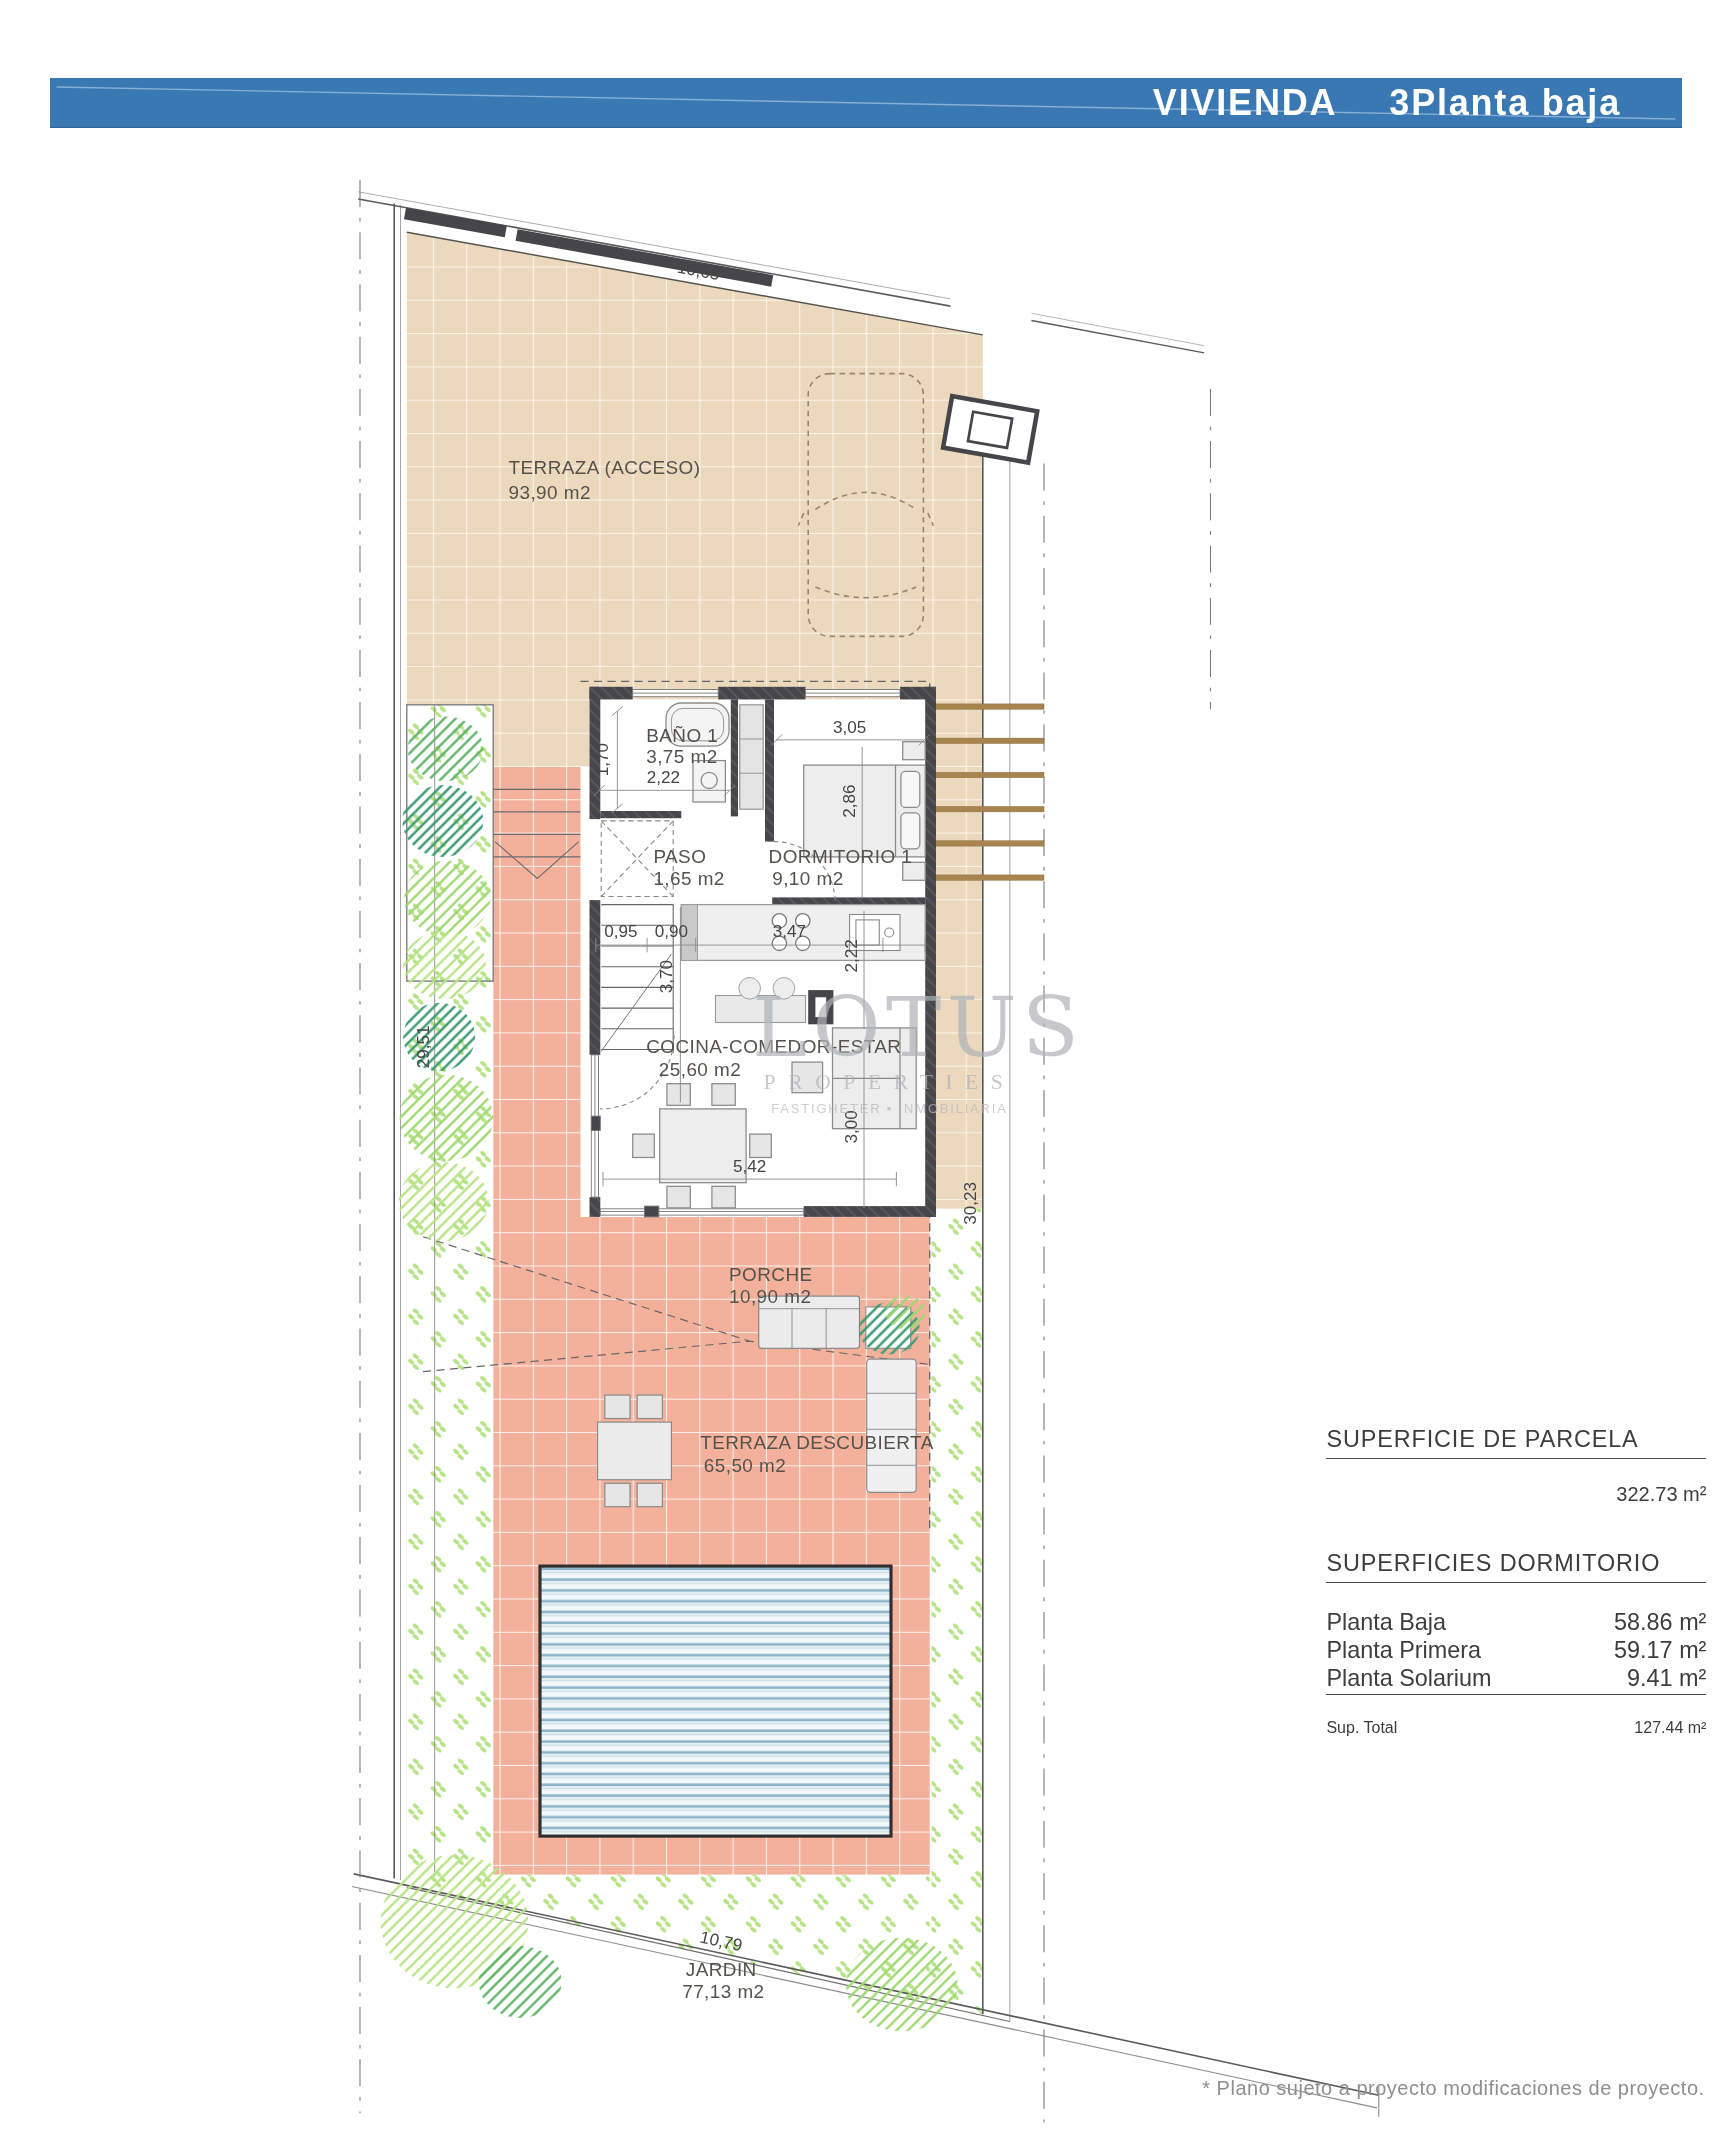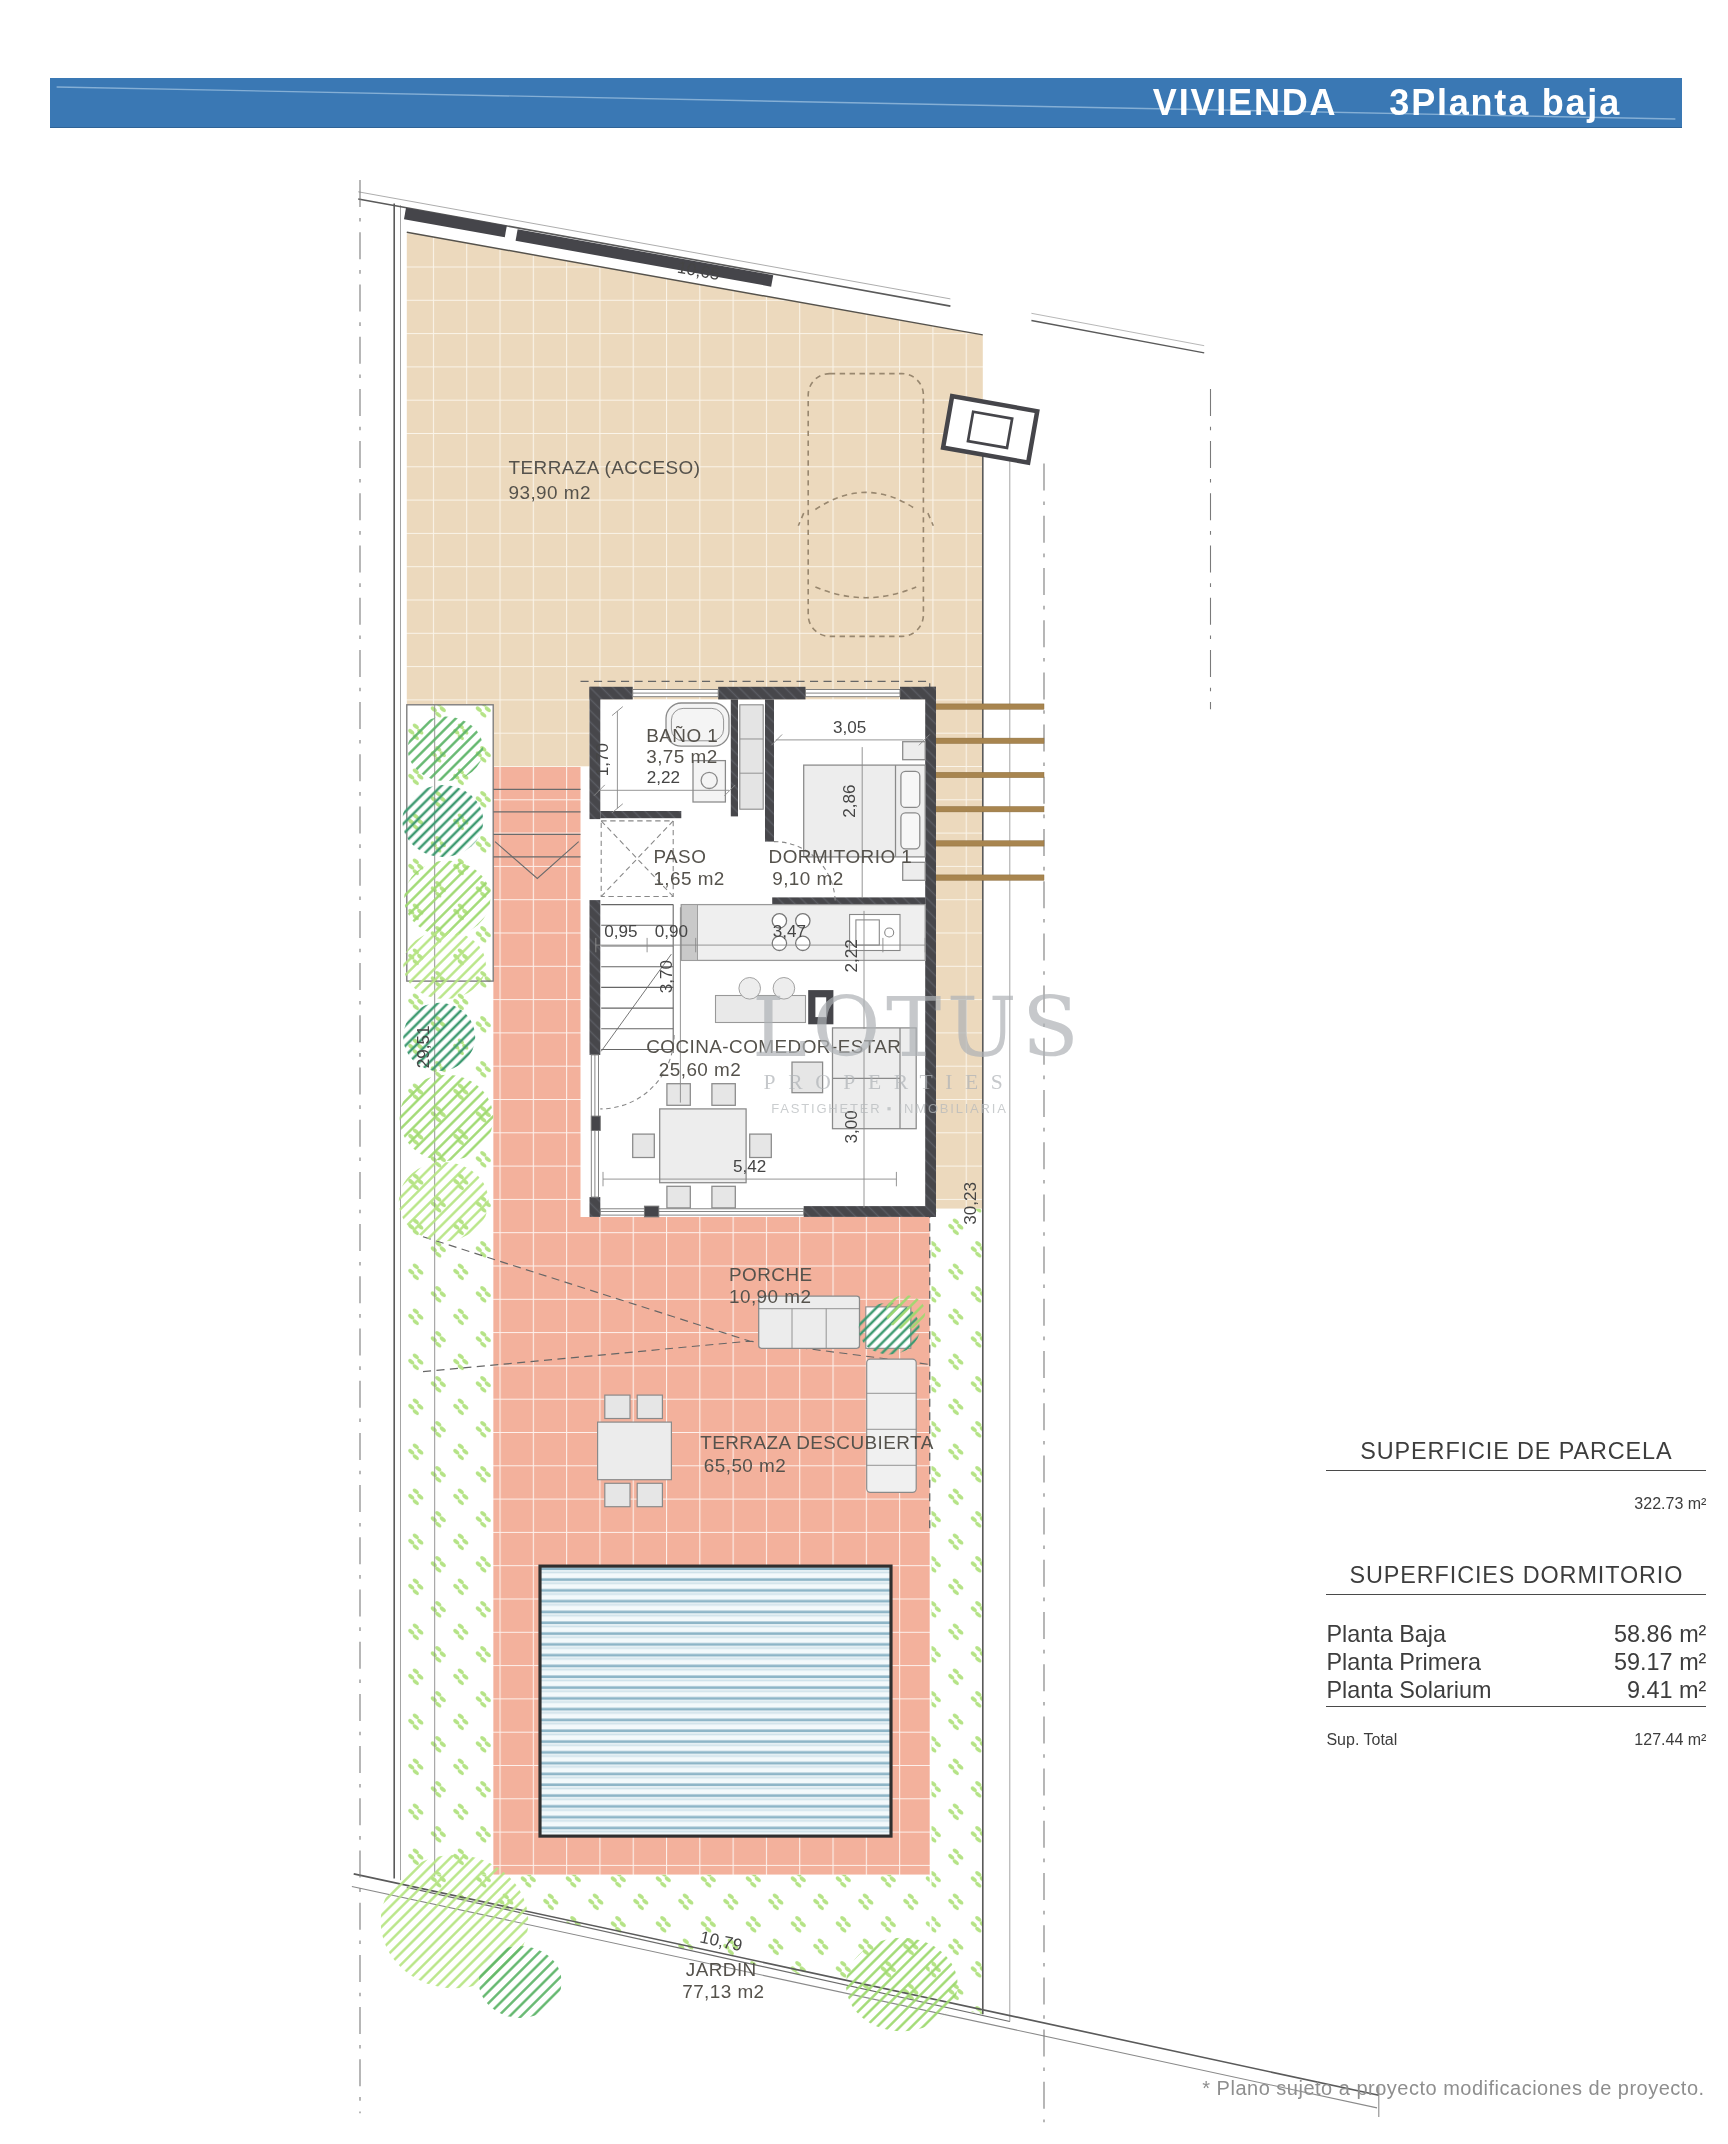--- a/index.html
+++ b/index.html
@@ -20,23 +20,23 @@
   
   .watermark{position:absolute;left:752px;top:985px;width:275px;text-align:center;
              color:#aeb2b6;opacity:.7;pointer-events:none;}
   .wm1{font-family:"DejaVu Serif",serif;font-size:83px;line-height:85px;letter-spacing:5.4px;}
   .wm2{font-family:Liberation Serif, serif;font-size:21.6px;letter-spacing:12.6px;margin-top:0px;}
   .wm3{font-size:13px;letter-spacing:1.8px;margin-top:6.3px;color:#b4b8bb;}
   
   .panel{position:absolute;right:21.6px;width:380px;color:#3d3d3d;}
   .panel-1{top:1426px;}
   .panel-2{top:1550px;}
-  .p-title{font-size:23.4px;text-align:center;letter-spacing:0.9px;border-bottom:1.8px solid #4a4a4a;
-           padding-bottom:5.4px;margin-top:12px;}
-  .p-value{font-size:16px;text-align:right;margin-top:23.4px;}
+  .p-title{font-size:23.4px;text-align:left;letter-spacing:0.9px;border-bottom:1.8px solid #4a4a4a;
+           padding-bottom:5.4px;}
+  .p-value{font-size:20px;text-align:right;margin-top:23.4px;}
   .rows{margin-top:25px;}
   .row{display:flex;justify-content:space-between;font-size:23.4px;line-height:28px;}
   .sep{border-bottom:1.8px solid #4a4a4a;margin-top:1.8px;}
   .total{display:flex;justify-content:space-between;font-size:16px;margin-top:23.4px;}
   .footnote{position:absolute;right:23.4px;top:2077px;font-size:20px;color:#8e8e8e;letter-spacing:0.5px;}
 </style>
 </head>
 <body>
 
 <div class="page">

